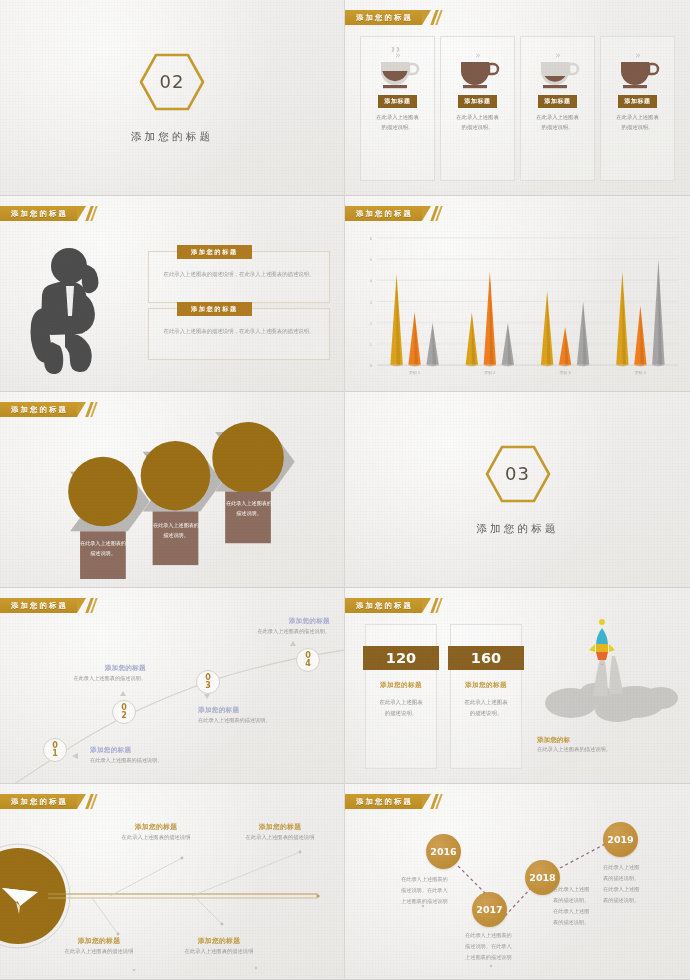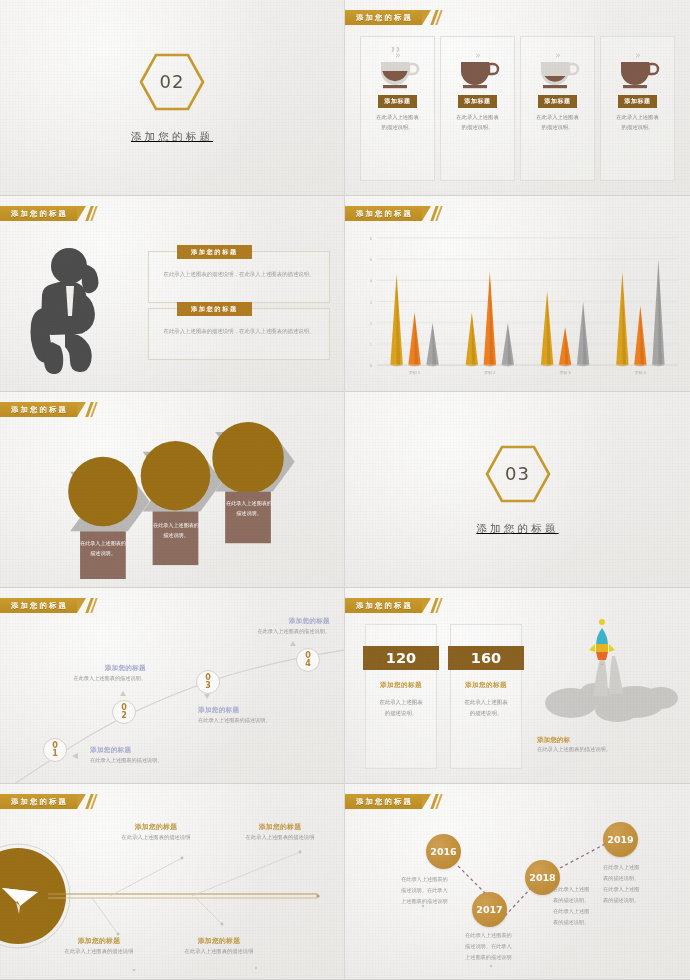--- a/index.html
+++ b/index.html
@@ -7,21 +7,20 @@
     width: 690px; height: 980px;
     background: #d9d9d9;
     font-family: "DejaVu Sans", "Liberation Sans", sans-serif;
     overflow: hidden;
   }
   #grid {
     width: 690px; height: 980px;
     display: grid;
     grid-template-columns: 345px 345px;
     grid-template-rows: repeat(5, 196px);
-    text-decoration: underline;
   }
   .slide {
     position: relative;
     width: 345px; height: 196px;
     overflow: hidden;
     background:
       radial-gradient(circle at 30% 25%, rgba(255,255,255,0.75), rgba(255,255,255,0) 60%),
       linear-gradient(160deg, #f3f2f0 0%, #eeedeb 45%, #e9e8e5 100%);
     border-right: 1px solid #d7d7d7;
     border-bottom: 1px solid #d2d2d2;

